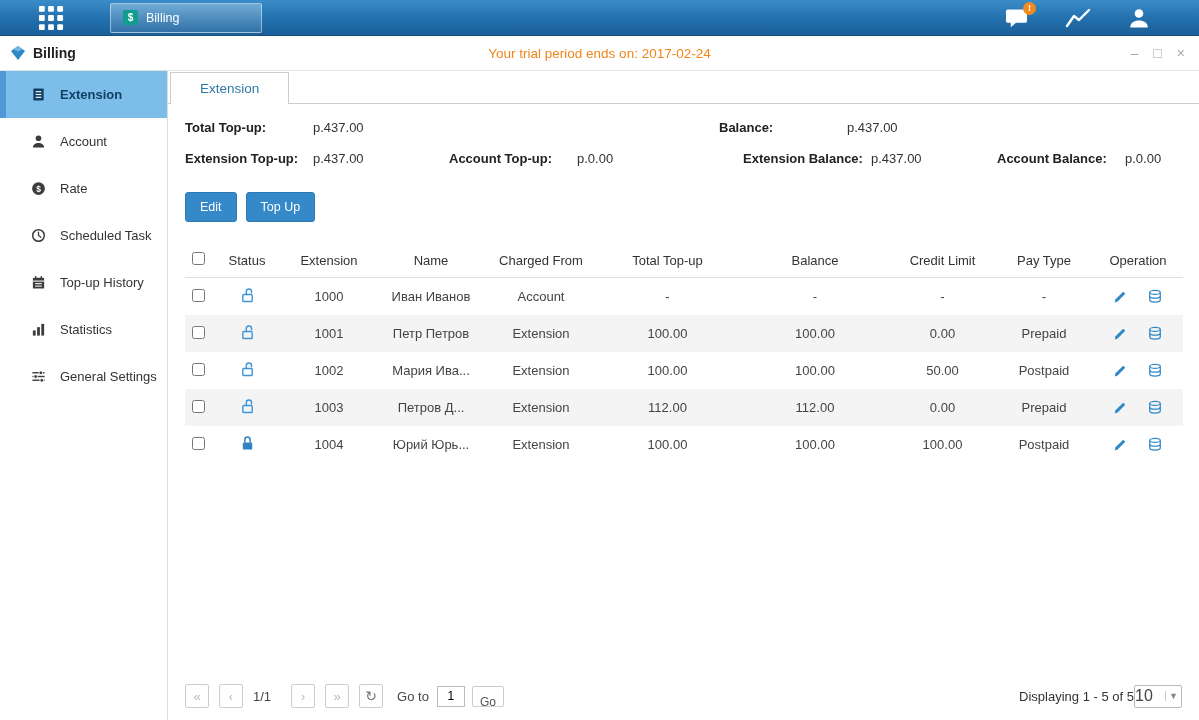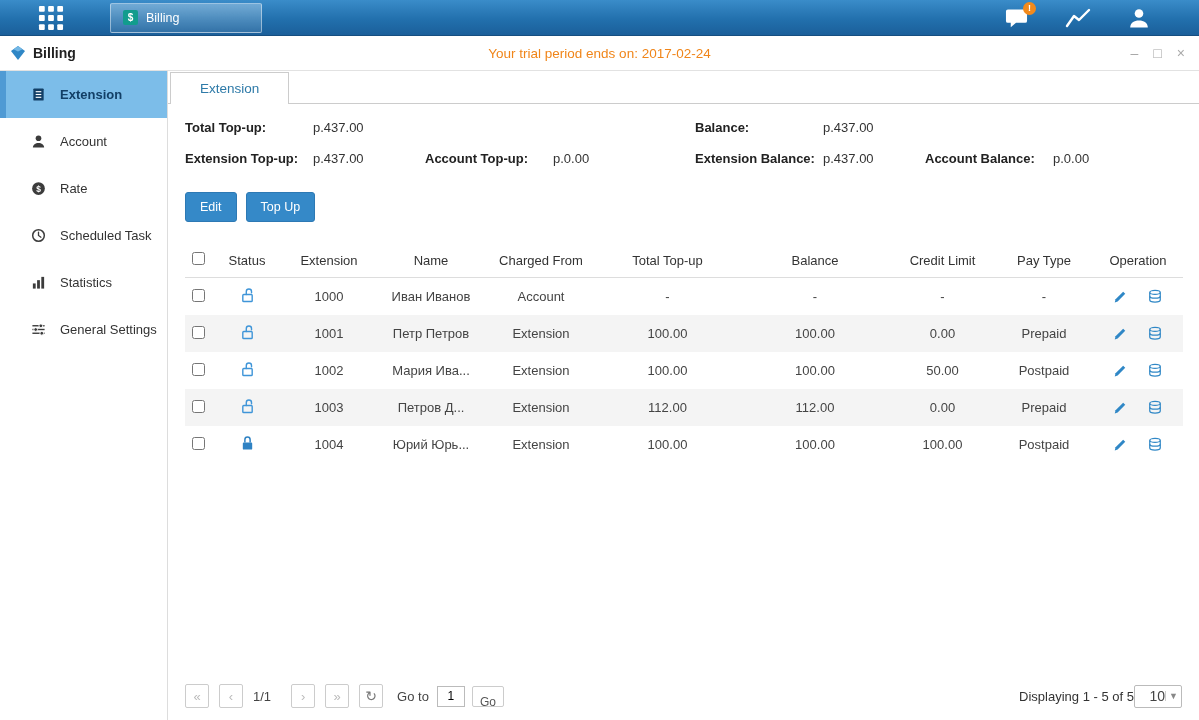--- a/index.html
+++ b/index.html
@@ -42,21 +42,21 @@
   .side-item.active .s-icon { color:#123f66; }
 
   .main { flex:1; display:flex; flex-direction:column; min-width:0; background:#fff; }
   .tabstrip { height:33px; border-bottom:1px solid #ccc; display:flex; align-items:flex-end; padding-left:2px; flex:0 0 33px;}
   .tab { height:32px; line-height:31px; padding:0 29px; background:#fff; border:1px solid #ccc; border-bottom:none;
          color:#2e7aa8; font-size:13.5px; margin-bottom:-1px; cursor:pointer; }
 
   .content { flex:1; display:flex; flex-direction:column; padding:16px 17px 12px; min-height:0; }
 
   
-  .sum-row { display:flex; margin-bottom:16px; font-size:13px; color:#333; }
+  .sum-row { display:flex; margin-bottom:16px; font-size:13px; color:#333;gap:24px; }
   .sum-cell { display:flex; align-items:baseline; }
   .sum-label { font-weight:bold; color:#222; width:128px; flex:0 0 128px; }
   .w-a { width:510px; flex:0 0 510px; }
   .w-1 { width:240px; flex:0 0 240px; }
   .w-2 { width:270px; flex:0 0 270px; }
   .w-3 { width:230px; flex:0 0 230px; }
 
   .actions { margin:10px 0 0; display:flex; gap:9px; }
   .btn { background:#3589c8; color:#fff; border:1px solid #2d79b4; border-radius:3px; font-size:12.5px;
          padding:7px 14px; cursor:pointer; font-family:inherit; }
@@ -77,21 +77,21 @@
             display:flex; align-items:center; justify-content:center; font-size:13px; margin-right:10px; cursor:pointer;}
   .pg-btn.refresh { color:#777; font-size:14px; }
   .pg-page { margin:0 20px 0 0; color:#444; }
   .goto-label { margin:0 8px 0 4px; color:#444; }
   .goto-input { width:28px; height:21px; border:1px solid #bbb; text-align:center; font-size:12px; font-family:inherit;}
   .go-btn { margin-left:7px; height:21px; border:1px solid #ccc; background:#fff; color:#555; font-size:12px;
             padding:8px 7px; cursor:pointer; font-family:inherit; border-radius:2px;}
   .pg-right { margin-left:auto; display:flex; align-items:center; color:#333; }
   .page-size { width:48px; height:23px; border:1px solid #bbb; border-radius:2px; display:flex; align-items:center;
                cursor:pointer; background:#fff; }
-  .page-size .ps-val { flex:1; text-align:right; font-size:14px; color:#444; }
+  .page-size .ps-val { flex:1; text-align:left; font-size:16px; color:#444; }
   .page-size .ps-arrow { width:16px; border-left:1px solid #ccc; color:#888; font-size:9px; text-align:center; }
 </style>
 </head>
 <body>
 
 <div class="app">
 
   <header class="topbar">
     <div class="apps-btn">
       <svg width="26" height="26" viewBox="0 0 27 27">
@@ -184,20 +184,35 @@
         <span>Rate</span>
       </div>
       <div class="side-item">
         <span class="s-icon">
           <svg width="15" height="15" viewBox="0 0 16 16">
               <circle cx="8" cy="8" r="6.2" fill="none" stroke="currentColor" stroke-width="1.6"></circle>
               <path d="M8 4.5V8l2.6 1.8" fill="none" stroke="currentColor" stroke-width="1.4" stroke-linecap="round"></path>
             </svg>
         </span>
         <span>Scheduled Task</span>
+      </div>
+      <div class="side-item">
+        <span class="s-icon">
+          <svg width="15" height="15" viewBox="0 0 16 16">
+              <rect x="2" y="3" width="12" height="11.5" rx="1" fill="currentColor"></rect>
+              <line x1="5" y1="1.2" x2="5" y2="4" stroke="currentColor" stroke-width="1.5"></line>
+              <line x1="11" y1="1.2" x2="11" y2="4" stroke="currentColor" stroke-width="1.5"></line>
+              <g stroke="#fff" stroke-width="1.1">
+                <line x1="2" y1="6.5" x2="14" y2="6.5"></line>
+                <line x1="4.5" y1="9.2" x2="11.5" y2="9.2"></line>
+                <line x1="4.5" y1="11.8" x2="11.5" y2="11.8"></line>
+              </g>
+            </svg>
+        </span>
+        <span>Top-up History</span>
       </div>
       <div class="side-item">
         <span class="s-icon">
           <svg width="15" height="15" viewBox="0 0 16 16">
               <rect x="2" y="9" width="3" height="5.5" fill="currentColor"></rect>
               <rect x="6.5" y="5.5" width="3" height="9" fill="currentColor"></rect>
               <rect x="11" y="2" width="3" height="12.5" fill="currentColor"></rect>
             </svg>
         </span>
         <span>Statistics</span>

